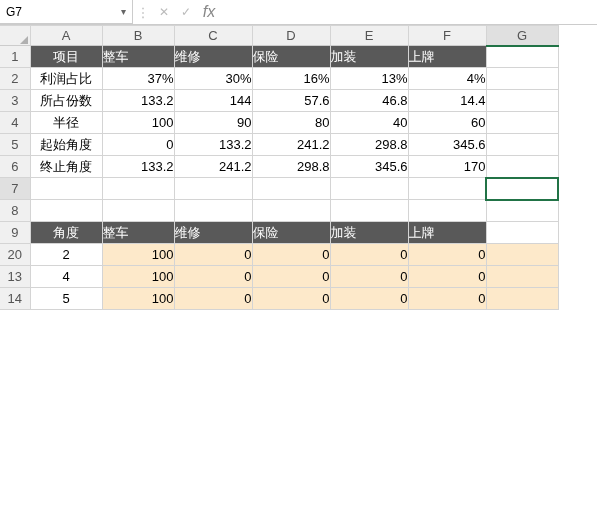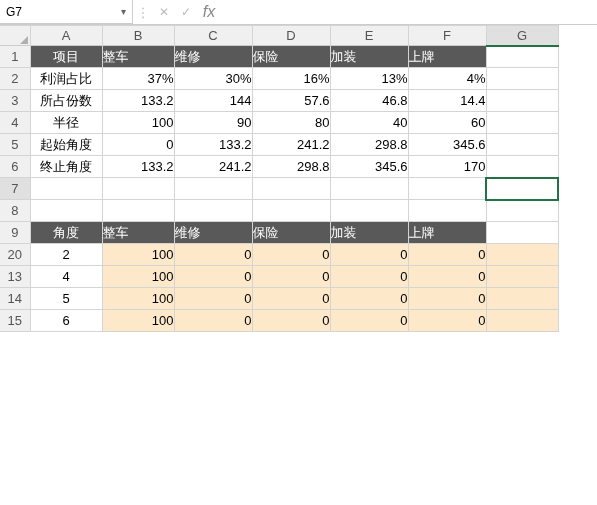--- a/index.html
+++ b/index.html
@@ -290,25 +290,15 @@
         <tr>
           <th class="rowhdr">14</th>
           <td class="cell ctr">5</td>
           <td class="cell tan">100</td>
           <td class="cell tan">0</td>
           <td class="cell tan">0</td>
           <td class="cell tan">0</td>
           <td class="cell tan">0</td>
           <td class="cell tan"></td>
         </tr>
-        <tr>
-          <th class="rowhdr">15</th>
-          <td class="cell ctr">6</td>
-          <td class="cell tan">100</td>
-          <td class="cell tan">0</td>
-          <td class="cell tan">0</td>
-          <td class="cell tan">0</td>
-          <td class="cell tan">0</td>
-          <td class="cell tan"></td>
-        </tr>
       </tbody>
 </table>
 </div>
 
 </body></html>

